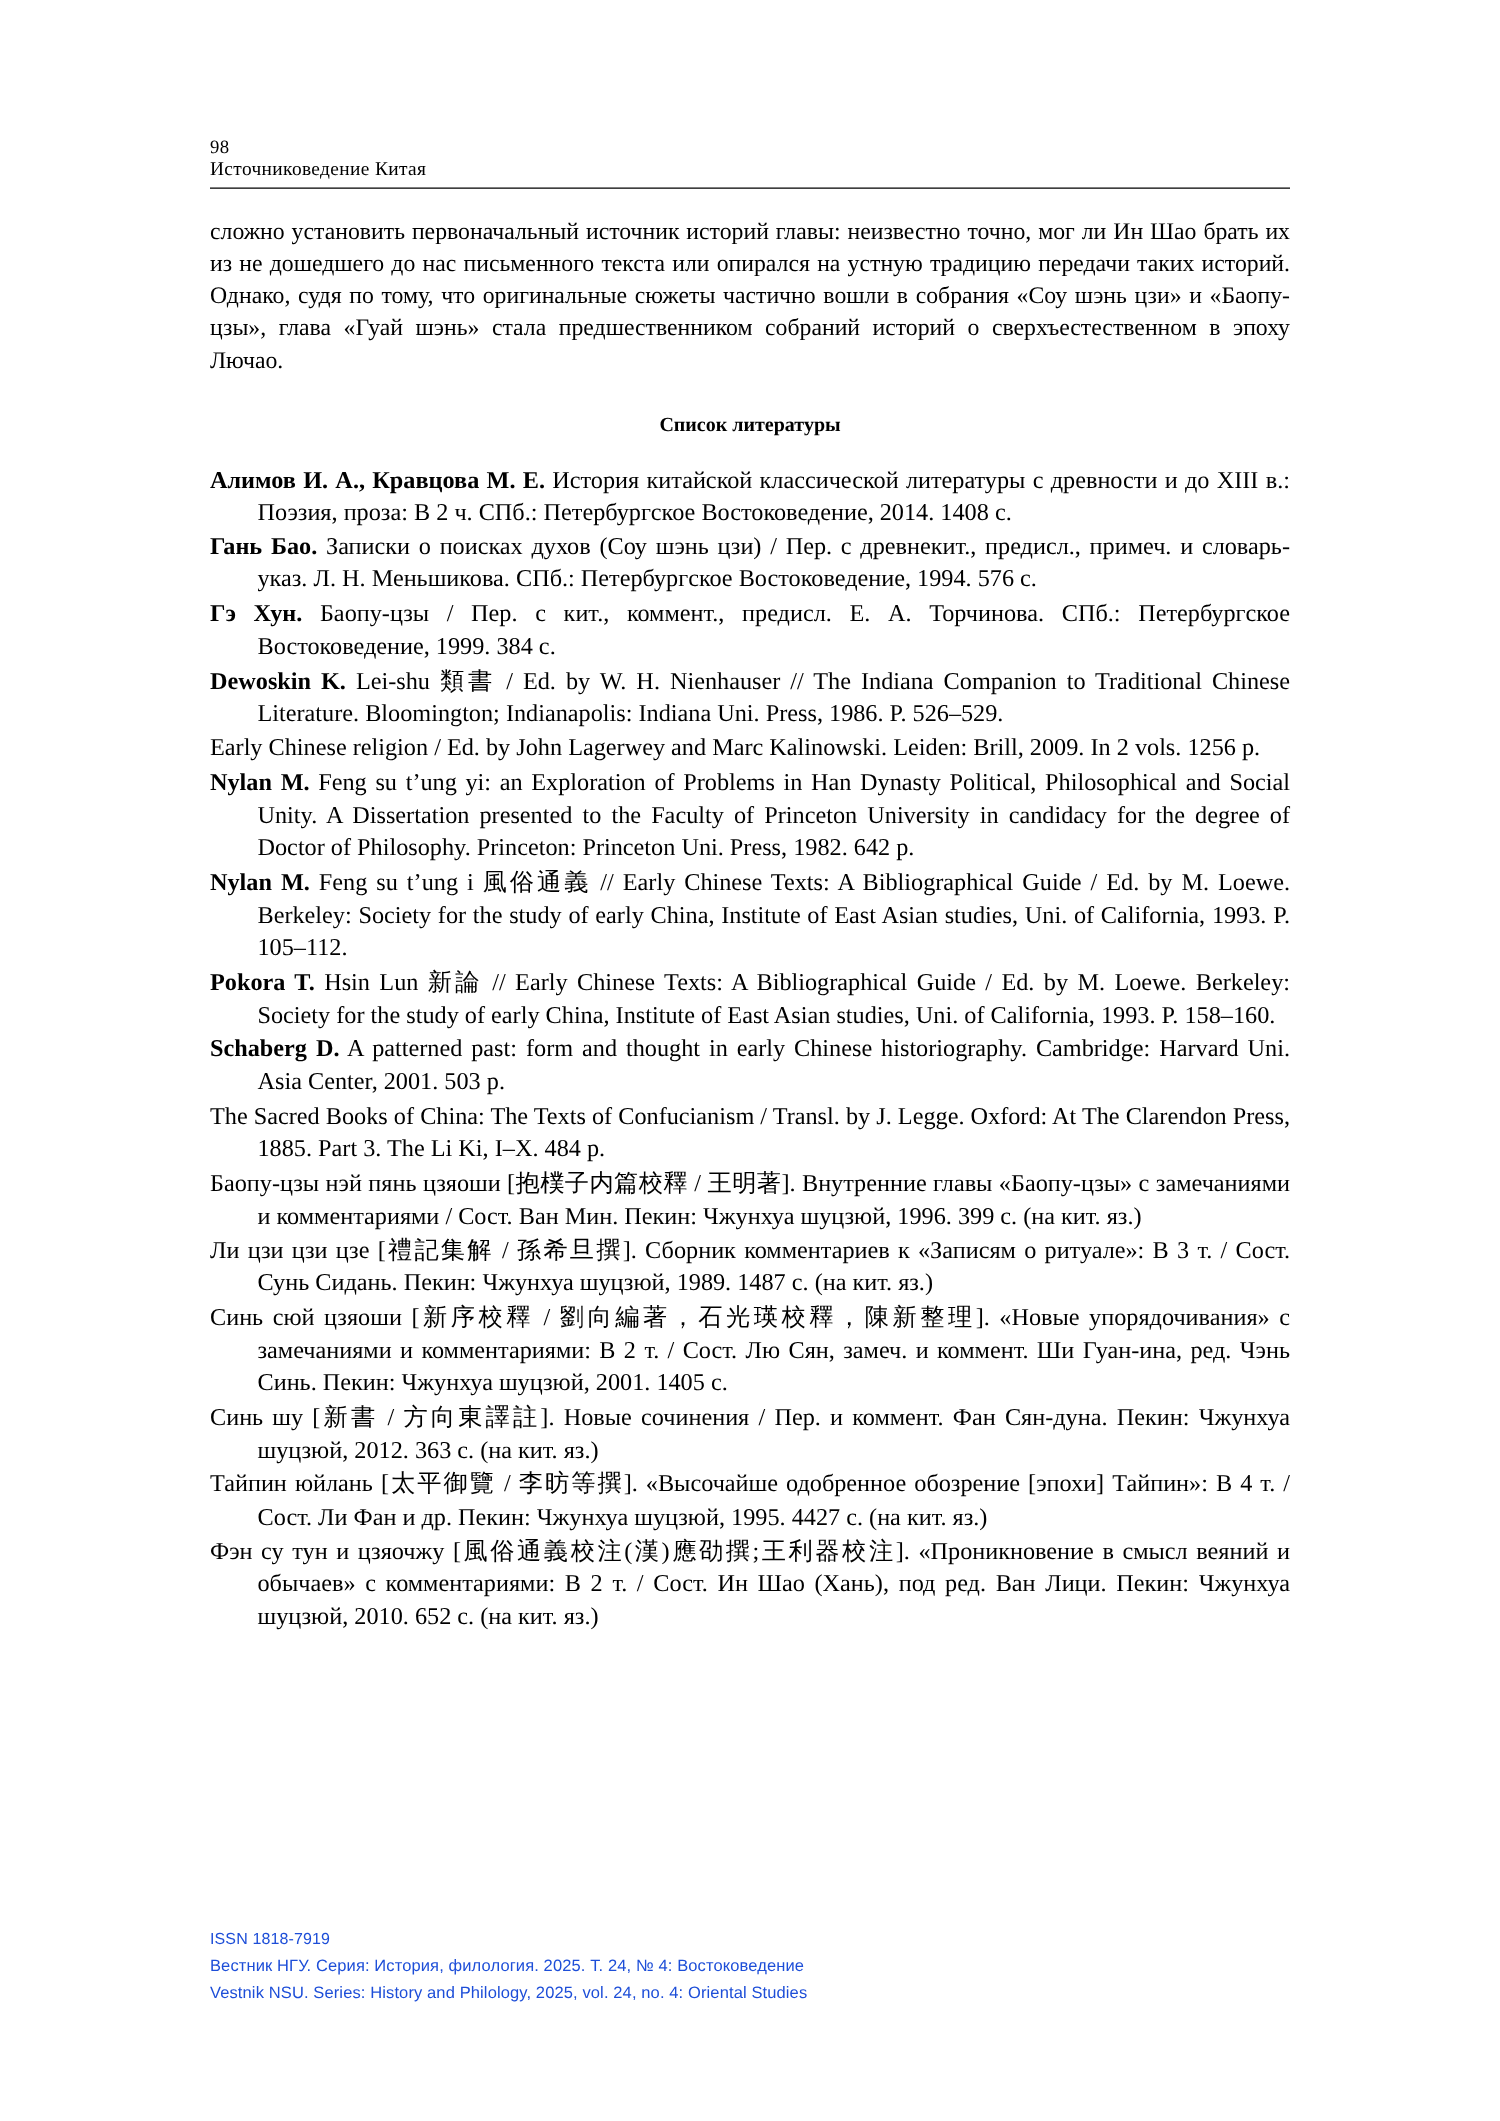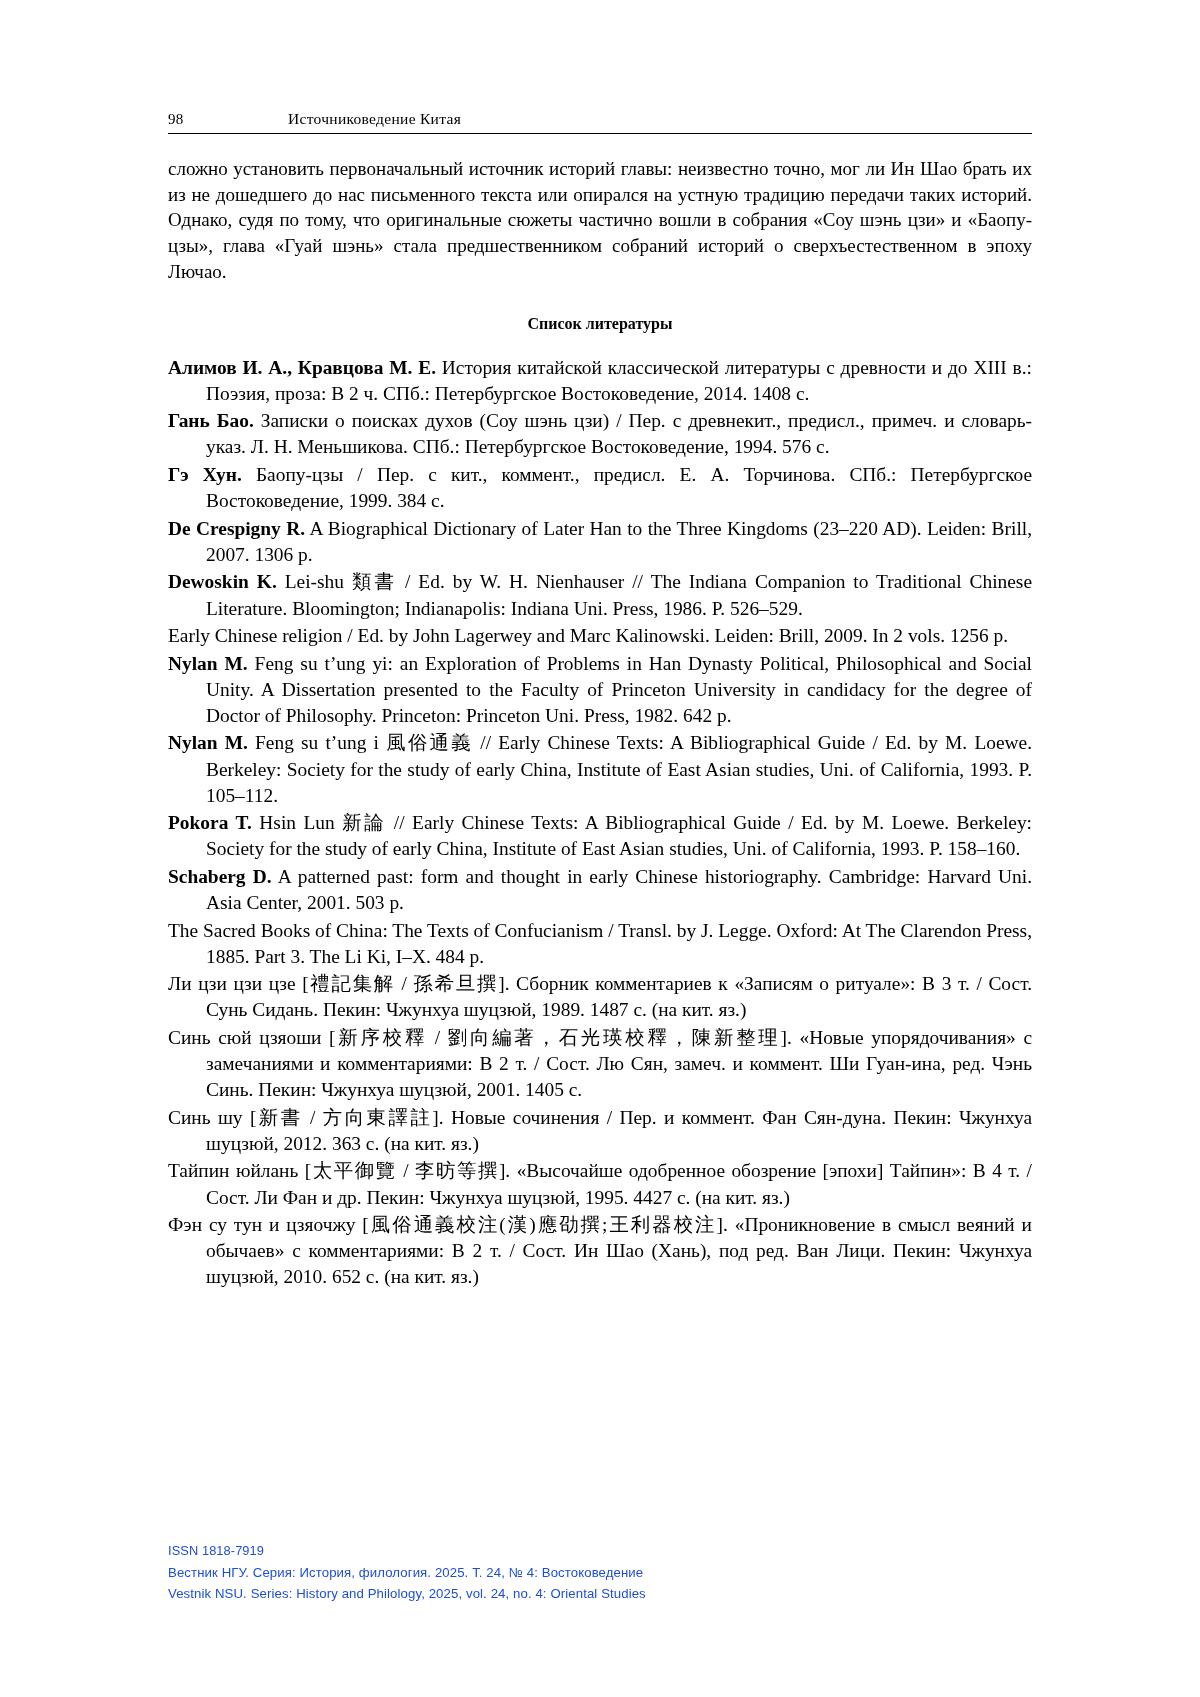--- a/index.html
+++ b/index.html
@@ -26,20 +26,21 @@
     position: absolute;
     left: 168px;
     top: 110px;
     width: 864px;
   }
   .runhead {
     display: flex;
     align-items: baseline;
     font-size: 15px;
     letter-spacing: 0.3px;
+    flex-direction: column;
   }
   .runhead .folio {
     width: 120px;
     text-align: left;
   }
   .runhead .rh-title {
     flex: 1;
     text-align: left;
     font-size: 15.5px;
     padding-right: 120px;
@@ -113,28 +114,28 @@
     <div class="rule"></div>
 
     <p class="body-par">сложно установить первоначальный источник историй главы: неизвестно точно, мог ли Ин Шао брать их из не дошедшего до нас письменного текста или опирался на устную традицию передачи таких историй. Однако, судя по тому, что оригинальные сюжеты частично вошли в собрания «Соу шэнь цзи» и «Баопу-цзы», глава «Гуай шэнь» стала предшественником собраний историй о сверхъестественном в эпоху Лючао.</p>
 
     <h2 class="section-title">Список литературы</h2>
 
     <ul class="reflist">
       <li><b>Алимов И. А.,  Кравцова М. Е.</b><span> История китайской классической литературы с древности и до XIII в.: Поэзия, проза: В 2 ч. СПб.: Петербургское Востоковедение, 2014. 1408 с.</span></li>
       <li><b>Гань Бао.</b><span> Записки о поисках духов (Соу шэнь цзи) / Пер. с древнекит., предисл., примеч. и словарь-указ. Л. Н. Меньшикова. СПб.: Петербургское Востоковедение, 1994. 576 с.</span></li>
       <li><b>Гэ Хун.</b><span> Баопу-цзы / Пер. с кит., коммент., предисл. Е. А. Торчинова. СПб.: Петербургское Востоковедение, 1999. 384 с.</span></li>
-      <li><b>De Crespigny R.</b><span> A Biographical Dictionary of Later Han to the Three Kingdoms (23–220 AD). Leiden: Brill, 2007. 1306 p.</span></li>
       <li><b>Dewoskin K.</b><span> Lei-shu 類書 / Ed. by W. H. Nienhauser // The Indiana Companion to Traditional Chinese Literature. Bloomington; Indianapolis: Indiana Uni. Press, 1986. P. 526–529.</span></li>
       <li><b></b><span>Early Chinese religion / Ed. by John Lagerwey and Marc Kalinowski. Leiden: Brill, 2009. In 2 vols. 1256 p.</span></li>
       <li><b>Nylan M.</b><span> Feng su t’ung yi: an Exploration of Problems in Han Dynasty Political, Philosophical and Social Unity. A Dissertation presented to the Faculty of Princeton University in candidacy for the degree of Doctor of Philosophy. Princeton: Princeton Uni. Press, 1982. 642 p.</span></li>
       <li><b>Nylan M.</b><span> Feng su t’ung i 風俗通義 // Early Chinese Texts: A Bibliographical Guide / Ed. by M. Loewe. Berkeley: Society for the study of early China, Institute of East Asian studies, Uni. of California, 1993. P. 105–112.</span></li>
       <li><b>Pokora T.</b><span> Hsin Lun 新論 // Early Chinese Texts: A Bibliographical Guide / Ed. by M. Loewe. Berkeley: Society for the study of early China, Institute of East Asian studies, Uni. of California, 1993. P. 158–160.</span></li>
       <li><b>Schaberg D.</b><span> A patterned past: form and thought in early Chinese historiography. Cambridge: Harvard Uni. Asia Center, 2001. 503 p.</span></li>
       <li><b></b><span>The Sacred Books of China: The Texts of Confucianism / Transl. by J. Legge. Oxford: At The Clarendon Press, 1885. Part 3. The Li Ki, I–X. 484 p.</span></li>
+      <li><b></b><span>Баопу-цзы нэй пянь цзяоши [抱樸子内篇校釋 / 王明著]. Внутренние главы «Баопу-цзы» с замечаниями и комментариями / Сост. Ван Мин. Пекин: Чжунхуа шуцзюй, 1996. 399 с. (на кит. яз.)</span></li>
       <li><b></b><span>Ли цзи цзи цзе [禮記集解 / 孫希旦撰]. Сборник комментариев к «Записям о ритуале»: В 3 т. / Сост. Сунь Сидань. Пекин: Чжунхуа шуцзюй, 1989. 1487 с. (на кит. яз.)</span></li>
       <li><b></b><span>Синь сюй цзяоши [新序校釋 / 劉向編著，石光瑛校釋，陳新整理]. «Новые упорядочивания» с замечаниями и комментариями: В 2 т. / Сост. Лю Сян, замеч. и коммент. Ши Гуан-ина, ред. Чэнь Синь. Пекин: Чжунхуа шуцзюй, 2001. 1405 с.</span></li>
       <li><b></b><span>Синь шу [新書 / 方向東譯註]. Новые сочинения / Пер. и коммент. Фан Сян-дуна. Пекин: Чжунхуа шуцзюй, 2012. 363 с. (на кит. яз.)</span></li>
       <li><b></b><span>Тайпин юйлань [太平御覽 / 李昉等撰]. «Высочайше одобренное обозрение [эпохи] Тайпин»: В 4 т. / Сост. Ли Фан и др. Пекин: Чжунхуа шуцзюй, 1995. 4427 с. (на кит. яз.)</span></li>
       <li><b></b><span>Фэн су тун и цзяочжу [風俗通義校注(漢)應劭撰;王利器校注]. «Проникновение в смысл веяний и обычаев» с комментариями: В 2 т. / Сост. Ин Шао (Хань), под ред. Ван Лици. Пекин: Чжунхуа шуцзюй, 2010. 652 с. (на кит. яз.)</span></li>
     </ul>
   </div>
 
   <div class="footer">
     <div class="issn">ISSN 1818-7919</div>

